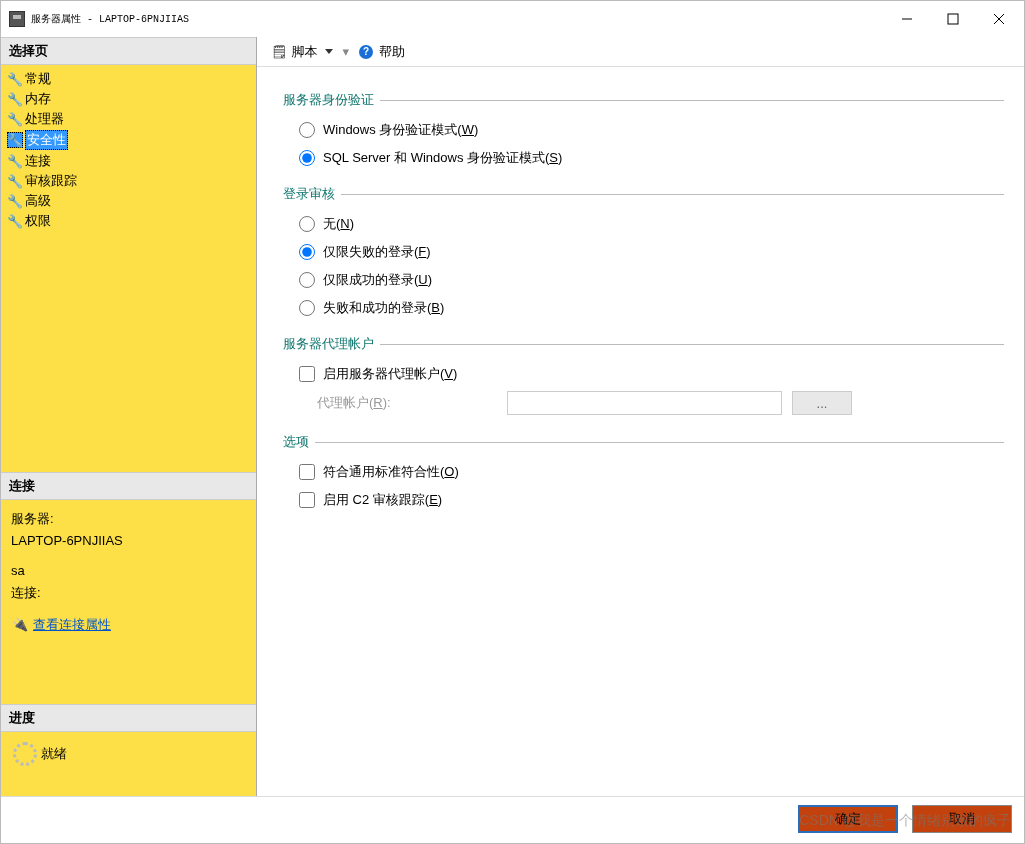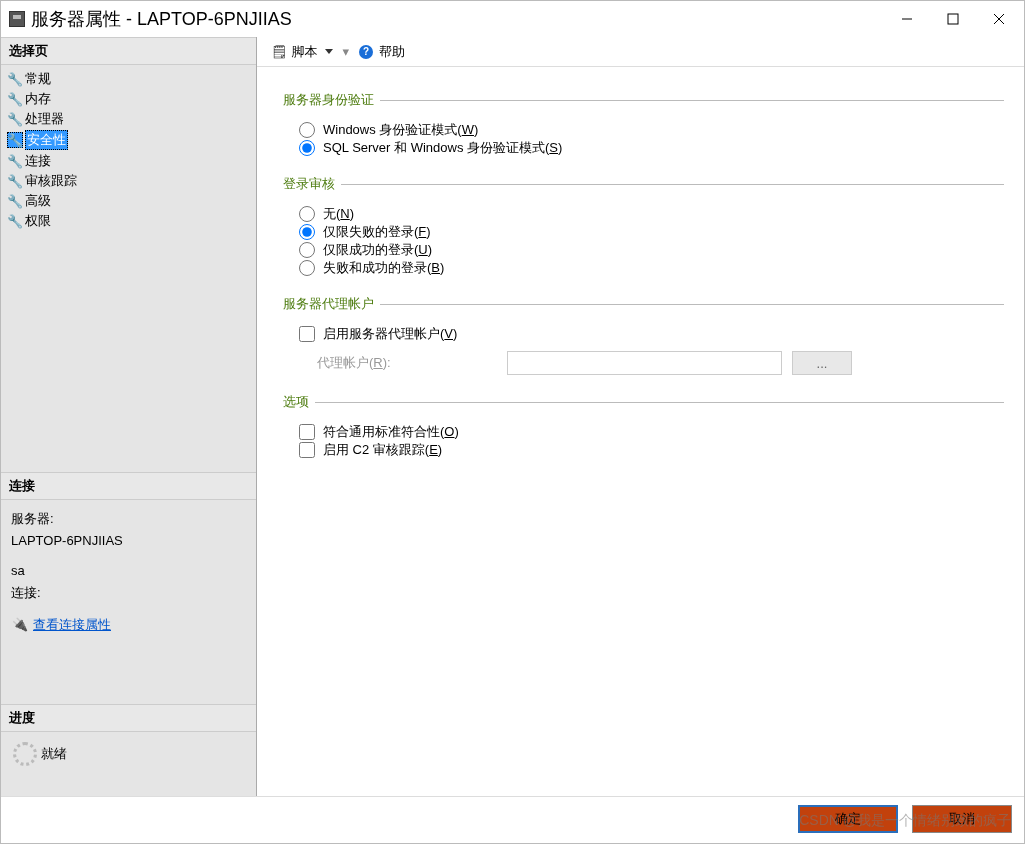--- a/index.html
+++ b/index.html
@@ -1,45 +1,45 @@
 <!DOCTYPE html>
 <html><head>
   <meta charset="utf-8">
   <style>
     * { box-sizing: border-box; margin: 0; padding: 0; font-family: "Microsoft YaHei", "SimSun", sans-serif; font-size: 13px; }
     body { background: #fff; width: 1025px; height: 844px; display: flex; flex-direction: column; border: 1px solid #bbb; }
     .titlebar { height: 36px; display: flex; align-items: center; padding: 0 2px 0 8px; }
     .titlebar-icon { width: 16px; height: 16px; background: #555; margin-right: 6px; display:inline-block; border:1px solid #333; }
     .titlebar-icon::before { content:""; display:block; width:8px; height:4px; background:#bbb; margin:3px auto 0; }
-    .titlebar-title { flex: 1; color: #000; font-size: 18px; }
+    .titlebar-title { flex: 1; color: #000; font-size: 10px; font-family: Liberation Mono, monospace; }
     .winbtns { display: flex; }
     .winbtn { width: 46px; height: 34px; display: flex; align-items: center; justify-content: center; color: #000; }
     .winbtn svg { pointer-events: none; }
     .tool-btn { display:flex; align-items:center; gap:4px; padding: 2px 4px; }
     .tool-caret::after { content:""; border-left:4px solid transparent; border-right:4px solid transparent; border-top:5px solid #333; margin-left:3px; }
     .help-icon { width:14px; height:14px; border-radius:50%; background:#1a6ed8; color:#fff; font-size:10px; font-weight:bold; display:inline-flex; align-items:center; justify-content:center; margin-right:2px; }
     .body-area { flex:1; display:flex; min-height:0; }
-    .sidebar { width: 256px; display:flex; flex-direction:column; border-right:1px solid #aaa; background:#e5e5e5; }
+    .sidebar { width: 256px; display:flex; flex-direction:column; border-right:1px solid #aaa; background:#fde047; }
     .side-header { background:#e8e8e8; border: 1px solid #ccc; border-left:none; border-right:none; padding:4px 8px; font-weight:bold; margin-top:0; }
     .side-list { padding: 4px 4px; }
     .side-item { display:flex; align-items:center; padding:1px 2px; gap:2px; }
     .side-item.selected span { background:#3399ff; color:#fff; border:1px dotted #000; padding:0 1px; }
     .wrench { width:16px; height:16px; display:inline-flex; align-items:center; justify-content:center; color:#8a6d3b; }
     .conn-info { padding: 8px 10px; line-height:1.7; flex:0; }
     .conn-info a { color:#0055cc; text-decoration:underline; }
     .plug-icon { width:18px; height:14px; margin-right:4px; display:inline-flex; align-items:center; justify-content:center; color:#333;}
     .progress-sec { padding: 10px 12px; display:flex; align-items:center; gap:4px;}
     .spinner { width:24px; height:24px; border:3px dotted #bbb; border-radius:50%; }
     .sidebar-spacer { flex:1; }
     .main { flex:1; display:flex; flex-direction:column; }
     .main-toolbar { height:30px; display:flex; align-items:center; gap:6px; padding: 0 10px; border-bottom:1px solid #ddd;}
     .main-content { flex:1; padding: 24px 20px 10px 26px; overflow:auto; }
     fieldset { border:none; border-top:1px solid #bbb; margin-bottom: 14px; padding:0; }
-    legend { padding: 0 6px 0 0; color:#4d7c0f; margin-left:0; }
-    .fs-body { padding: 12px 2px 4px 16px; display:flex; flex-direction:column; gap:0; }
+    legend { padding: 0 6px 0 0; color:#0f766e; margin-left:0; }
+    .fs-body { padding: 12px 2px 4px 16px; display:flex; flex-direction:column; gap:10px; }
     .radio, .check { display:flex; align-items:center; gap:8px; }
     .radio input, .check input { width:16px; height:16px; }
     label { color:#000; font-family: "SimSun", monospace; }
     .mnem { text-decoration: underline; }
     .proxy-row { display:flex; align-items:center; gap:10px; padding: 0 0 0 18px; }
     .proxy-row label { color:#999; width: 180px; }
     .proxy-row input[type=text], .proxy-row input[type=password] { width: 275px; height:24px; padding:2px 6px; border:1px solid #ccc; background:#fff; font-family:monospace;}
     .proxy-row input:disabled { color:#888; }
     .browse-btn { width:60px; height:24px; background:#e8e8e8; border:1px solid #ccc; color:#666; }
     .footer { display:flex; justify-content:flex-end; gap:14px; padding: 8px 12px 10px; border-top:1px solid #ddd; background:#fff;}

